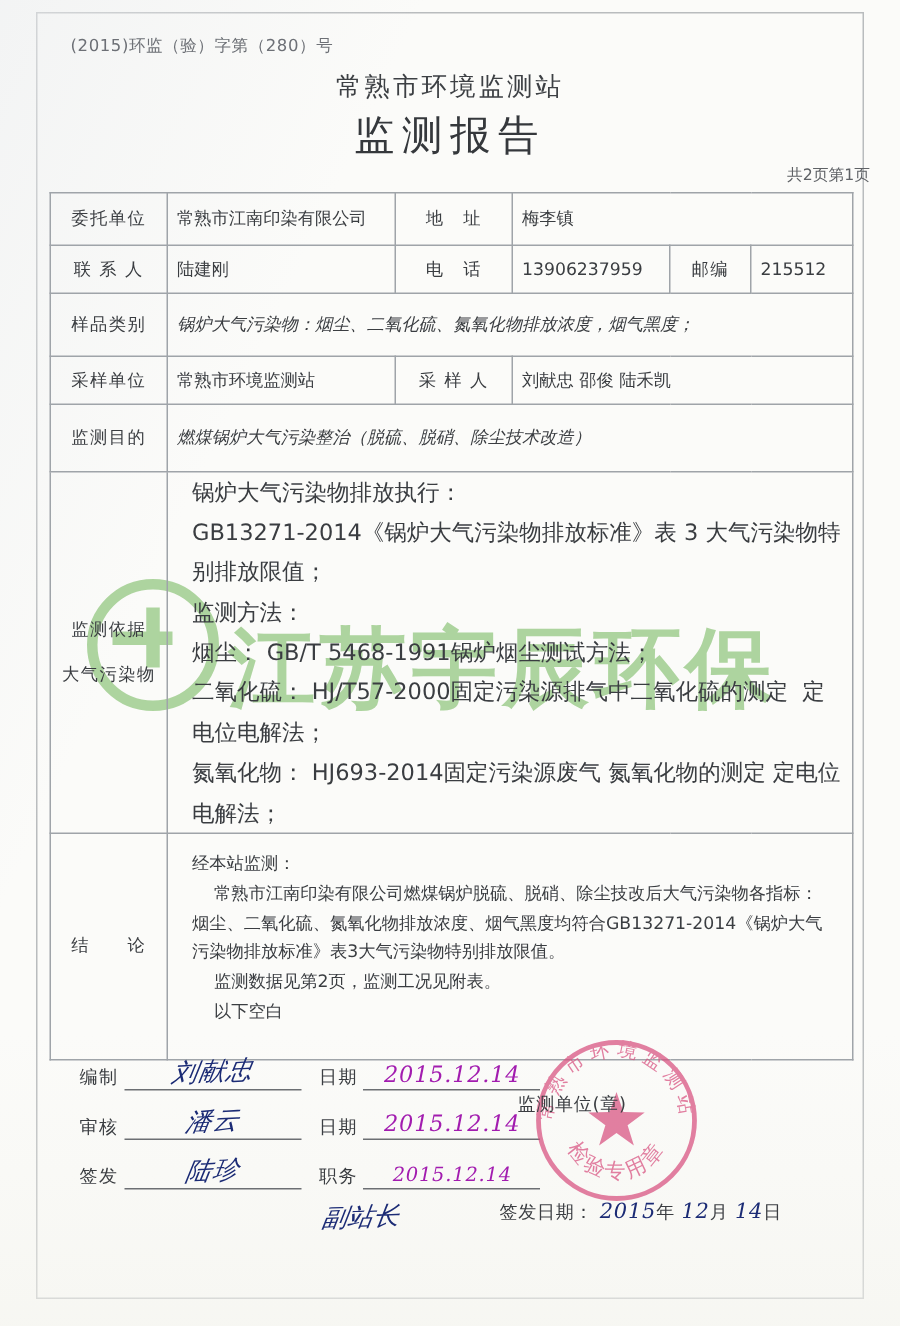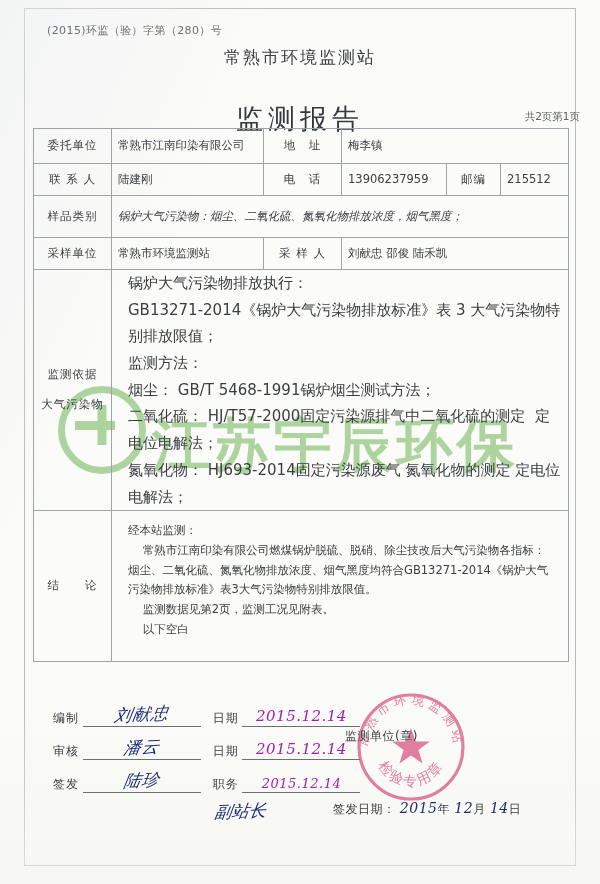--- a/index.html
+++ b/index.html
@@ -67,21 +67,20 @@
   .report-title {
     position: absolute;
     left: 0; right: 0;
     top: 72px;
     text-align: center;
     font-family: "DejaVu Serif", "Liberation Serif", serif;
     font-size: 27px;
     letter-spacing: 5px;
     color: #35383c;
     z-index: 4;
-    margin-top: 29px;
   }
   .page-count {
     position: absolute;
     right: 20px;
     top: 110px;
     font-size: 10.5px;
     color: #5e6165;
     z-index: 4;
   }
 
@@ -332,20 +331,24 @@
       </tr>
       <tr class="r3">
         <td class="lbl">样品类别</td>
         <td class="lft" colspan="5">锅炉大气污染物：烟尘、二氧化硫、氮氧化物排放浓度，烟气黑度；</td>
       </tr>
       <tr class="r4">
         <td class="lbl">采样单位</td>
         <td class="ctr">常熟市环境监测站</td>
         <td class="lbl">采 样 人</td>
         <td class="ctr" colspan="3">刘献忠 邵俊 陆禾凯</td>
+      </tr>
+      <tr class="r6">
+        <td class="lbl">监测目的</td>
+        <td class="lft" colspan="5">燃煤锅炉大气污染整治（脱硫、脱硝、除尘技术改造）</td>
       </tr>
       <tr class="basis-row">
         <td class="lbl">
           <span class="lbl-stack">监测依据</span>
           <span class="lbl-stack">大气污染物</span>
         </td>
         <td colspan="5">
           <div class="basis-text">锅炉大气污染物排放执行：
 GB13271-2014《锅炉大气污染物排放标准》表 3 大气污染物特别排放限值；
 监测方法：

